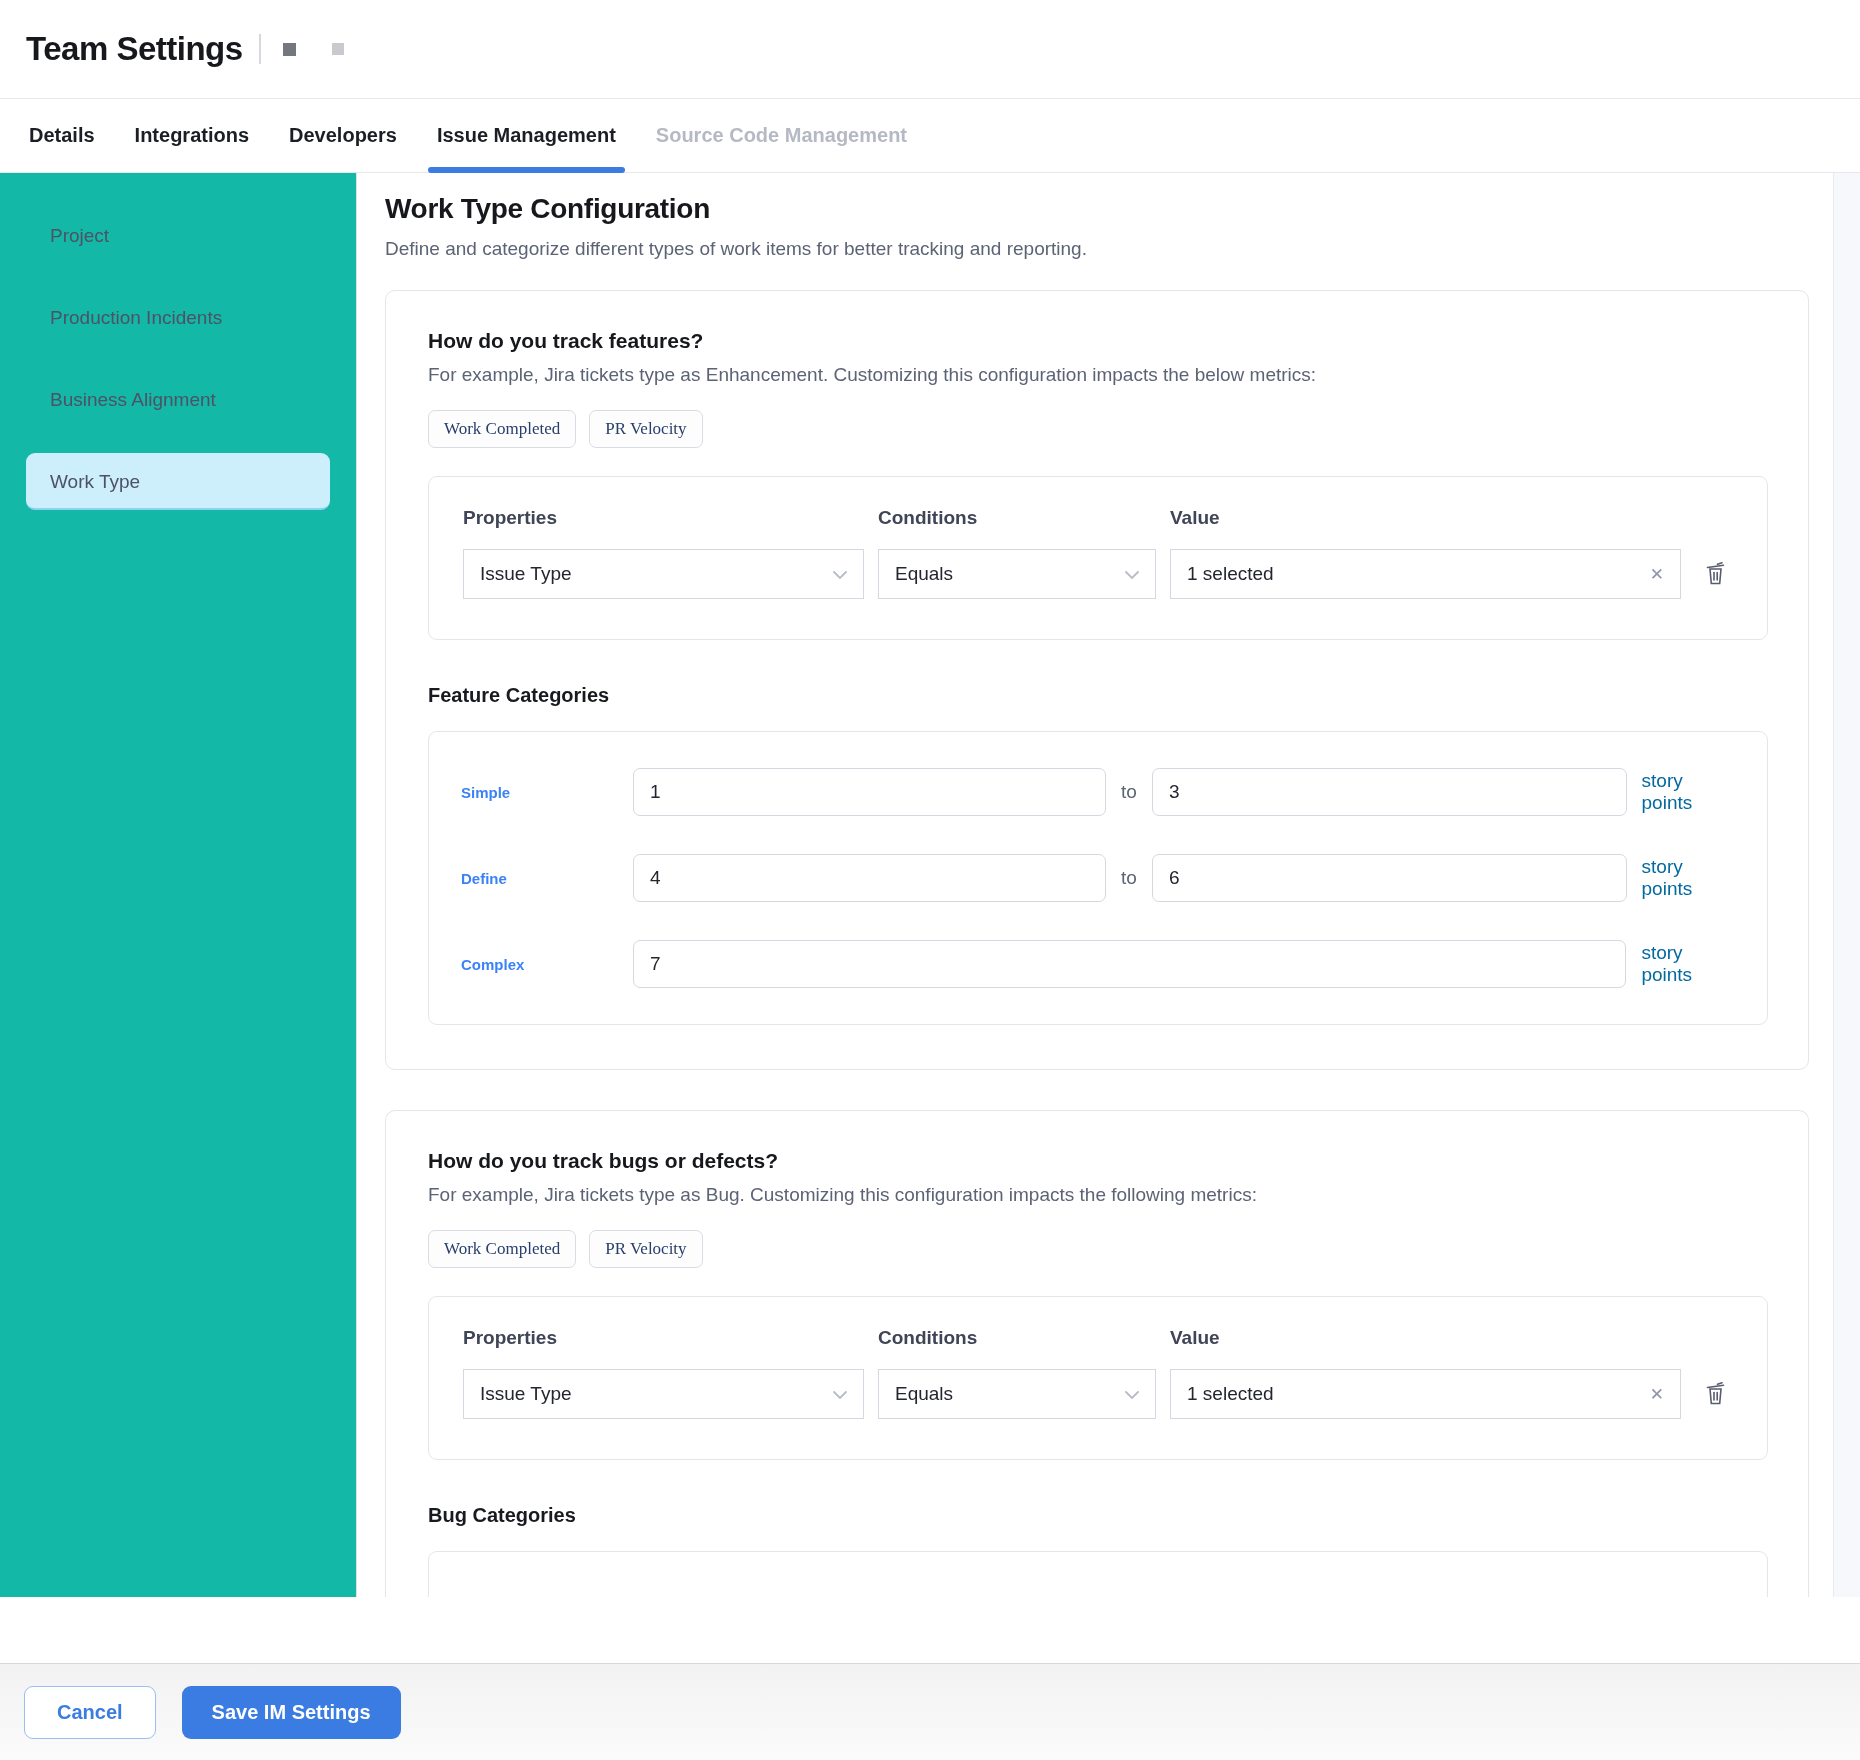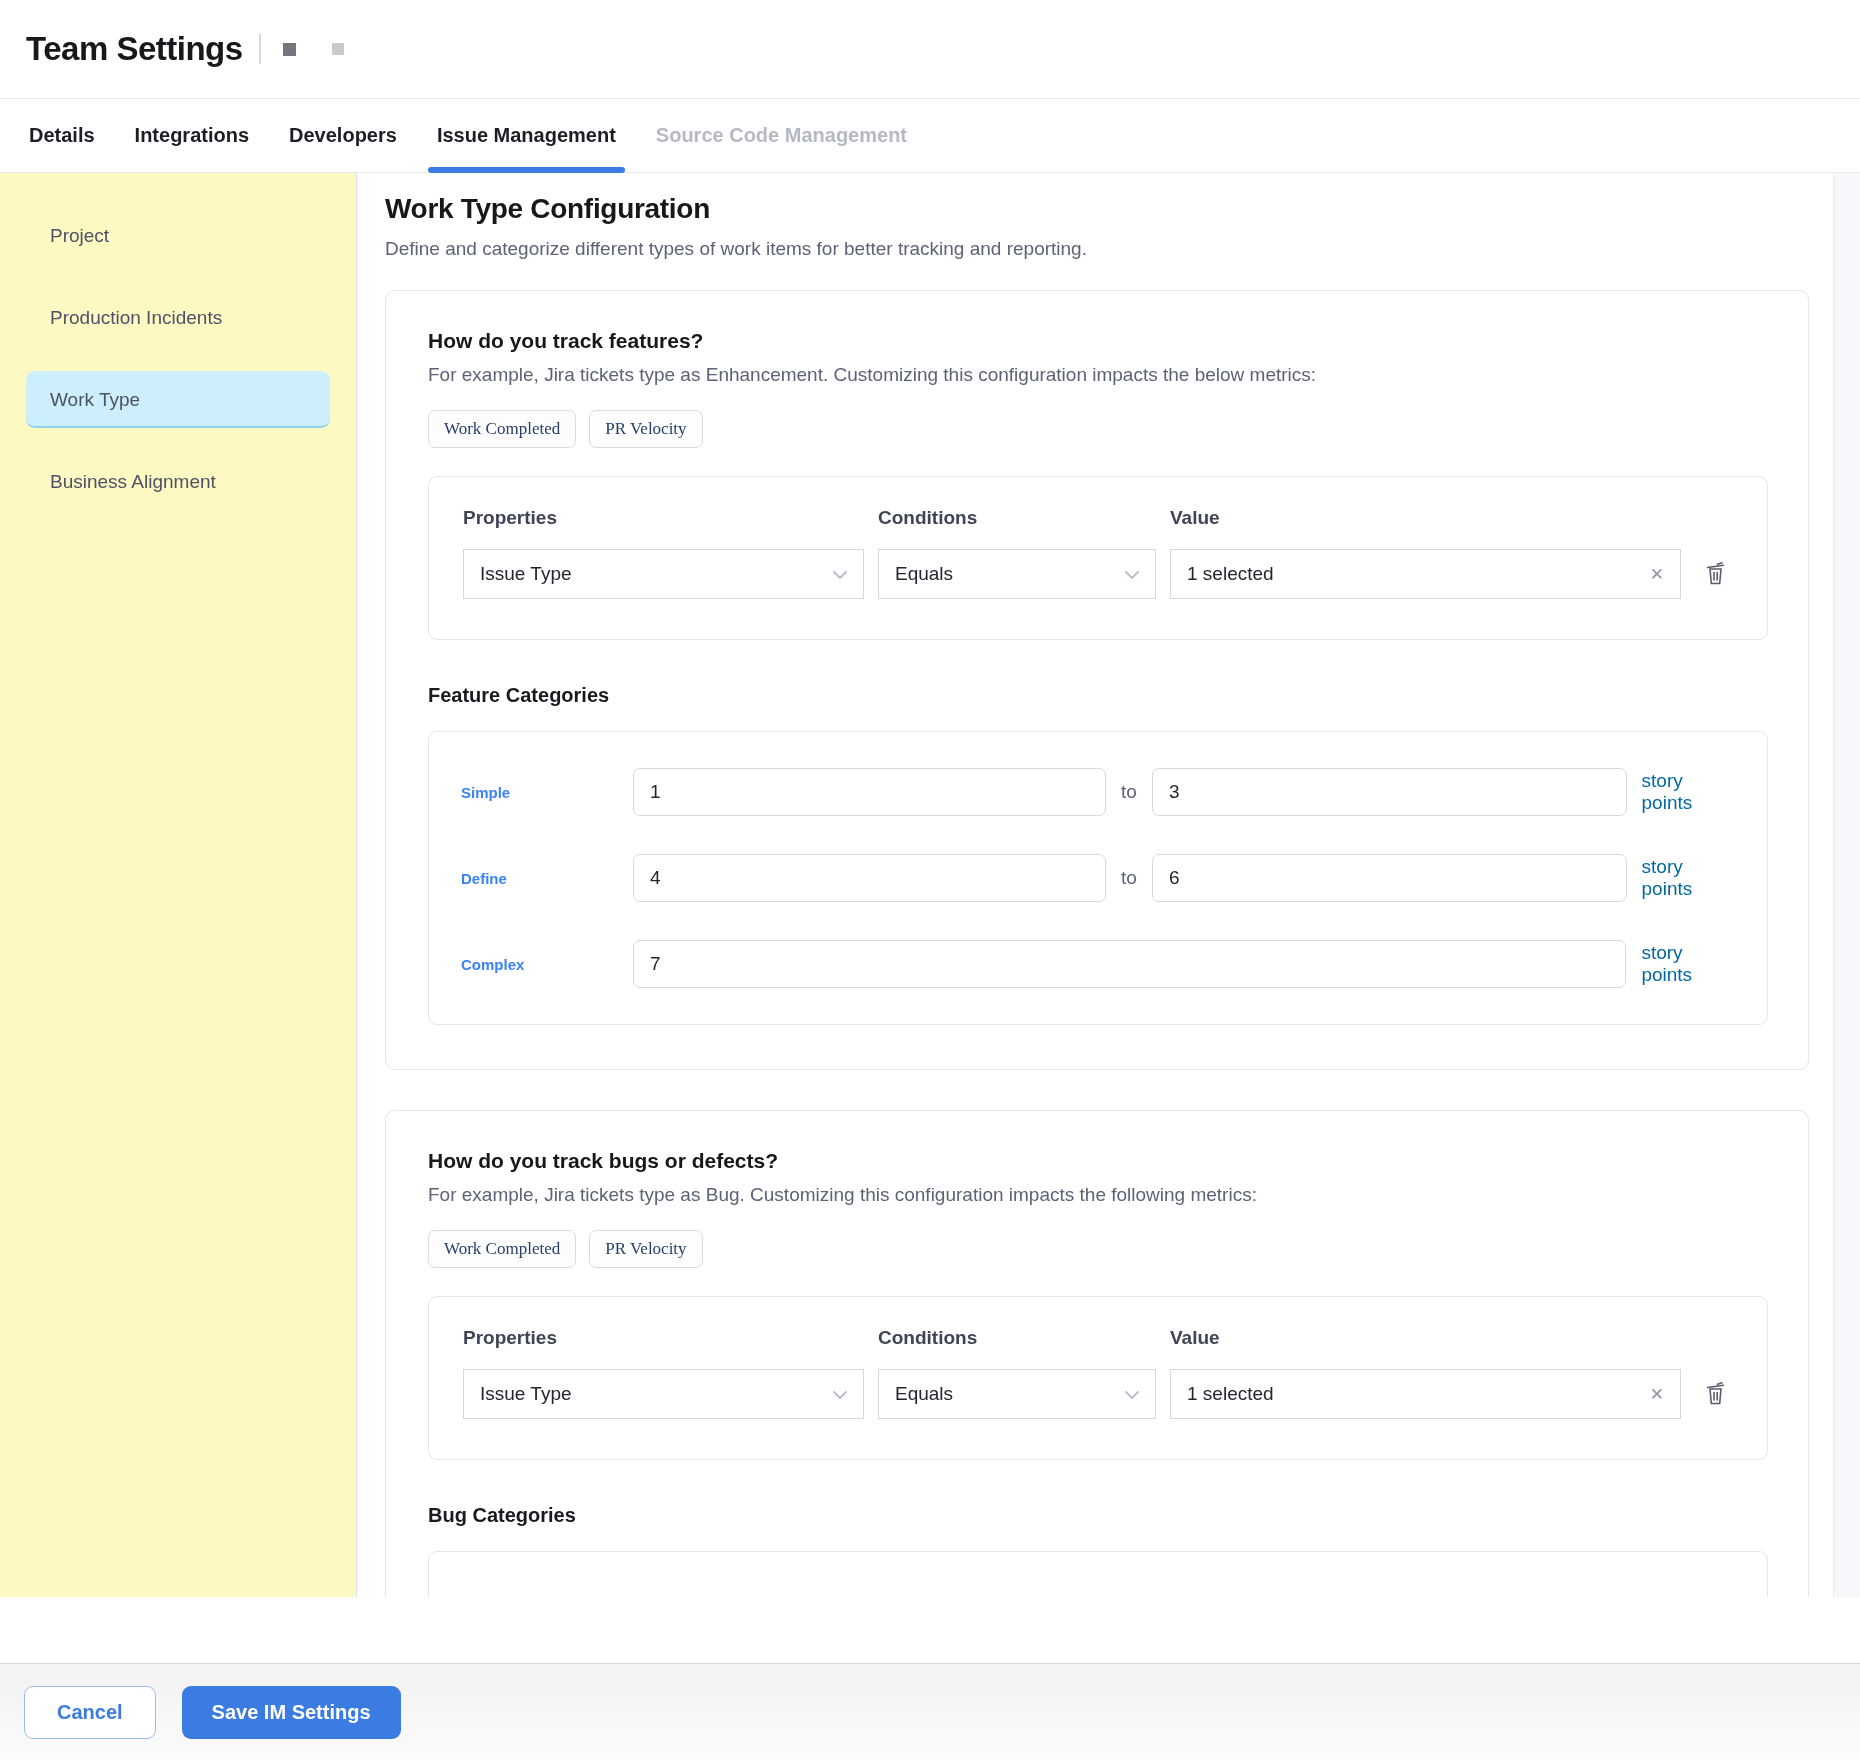--- a/index.html
+++ b/index.html
@@ -17,21 +17,21 @@
 
   
   .tabbar { height:75px; border-top:1px solid #e7e8ec; display:flex; align-items:stretch; padding-left:29px; gap:40px; flex:0 0 auto; border-bottom:1px solid #e7e8ec; }
   .tab { position:relative; display:flex; align-items:center; font-size:20px; font-weight:700; color:#1c1e26; cursor:pointer; }
   .tab.disabled { color:#b5b9c3; }
   .tab-underline { position:absolute; left:-9px; right:-9px; bottom:-1px; height:6px; background:#3b7ce2; border-radius:4px; }
 
   
   .content-row { height:1424px; display:flex; overflow:hidden; flex:0 0 auto; }
 
-  .sidebar { width:357px; flex:0 0 auto; background:#fef9c3; border-right:1px solid #dee0e8; padding-top:34px; }
+  .sidebar { width:357px; flex:0 0 auto; background:#14b8a6; border-right:1px solid #dee0e8; padding-top:34px; }
   .side-item { height:57px; line-height:57px; margin:0 26px 25px 26px; padding-left:24px; font-size:19px; color:#4d5266; border-radius:9px; cursor:pointer; }
   .side-item.active { background:#cdeefb; border-bottom:2px solid #8fd2ef; }
 
   .main { flex:1 1 auto; padding:20px 24px 0 28px; background:#fff; overflow:hidden; }
   .h1 { font-size:28px; font-weight:700; color:#17181c; letter-spacing:-0.3px; }
   .sub { font-size:19px; color:#5c6375; margin-top:13px; }
 
   .card { border:1px solid #e4e6ec; border-radius:10px; background:#fff; margin-top:30px; padding:38px 40px 44px 42px; }
   .card.clipped { margin-top:40px; padding-bottom:0; border-bottom:none; border-radius:10px 10px 0 0; }
   .h2 { font-size:21px; font-weight:700; color:#17181c; }
@@ -102,22 +102,22 @@
     <div class="tab disabled">
       <span>Source Code Management</span>
     </div>
   </div>
 
   <div class="content-row">
 
     <div class="sidebar">
       <div class="side-item">Project</div>
       <div class="side-item">Production Incidents</div>
+      <div class="side-item">Business Alignment</div>
       <div class="side-item active">Work Type</div>
-      <div class="side-item">Business Alignment</div>
     </div>
 
     <div class="main">
       <div class="h1">Work Type Configuration</div>
       <div class="sub">Define and categorize different types of work items for better tracking and reporting.</div>
 
       <div class="card">
         <div class="h2">How do you track features?</div>
         <div class="desc">For example, Jira tickets type as Enhancement. Customizing this configuration impacts the below metrics:</div>
 

